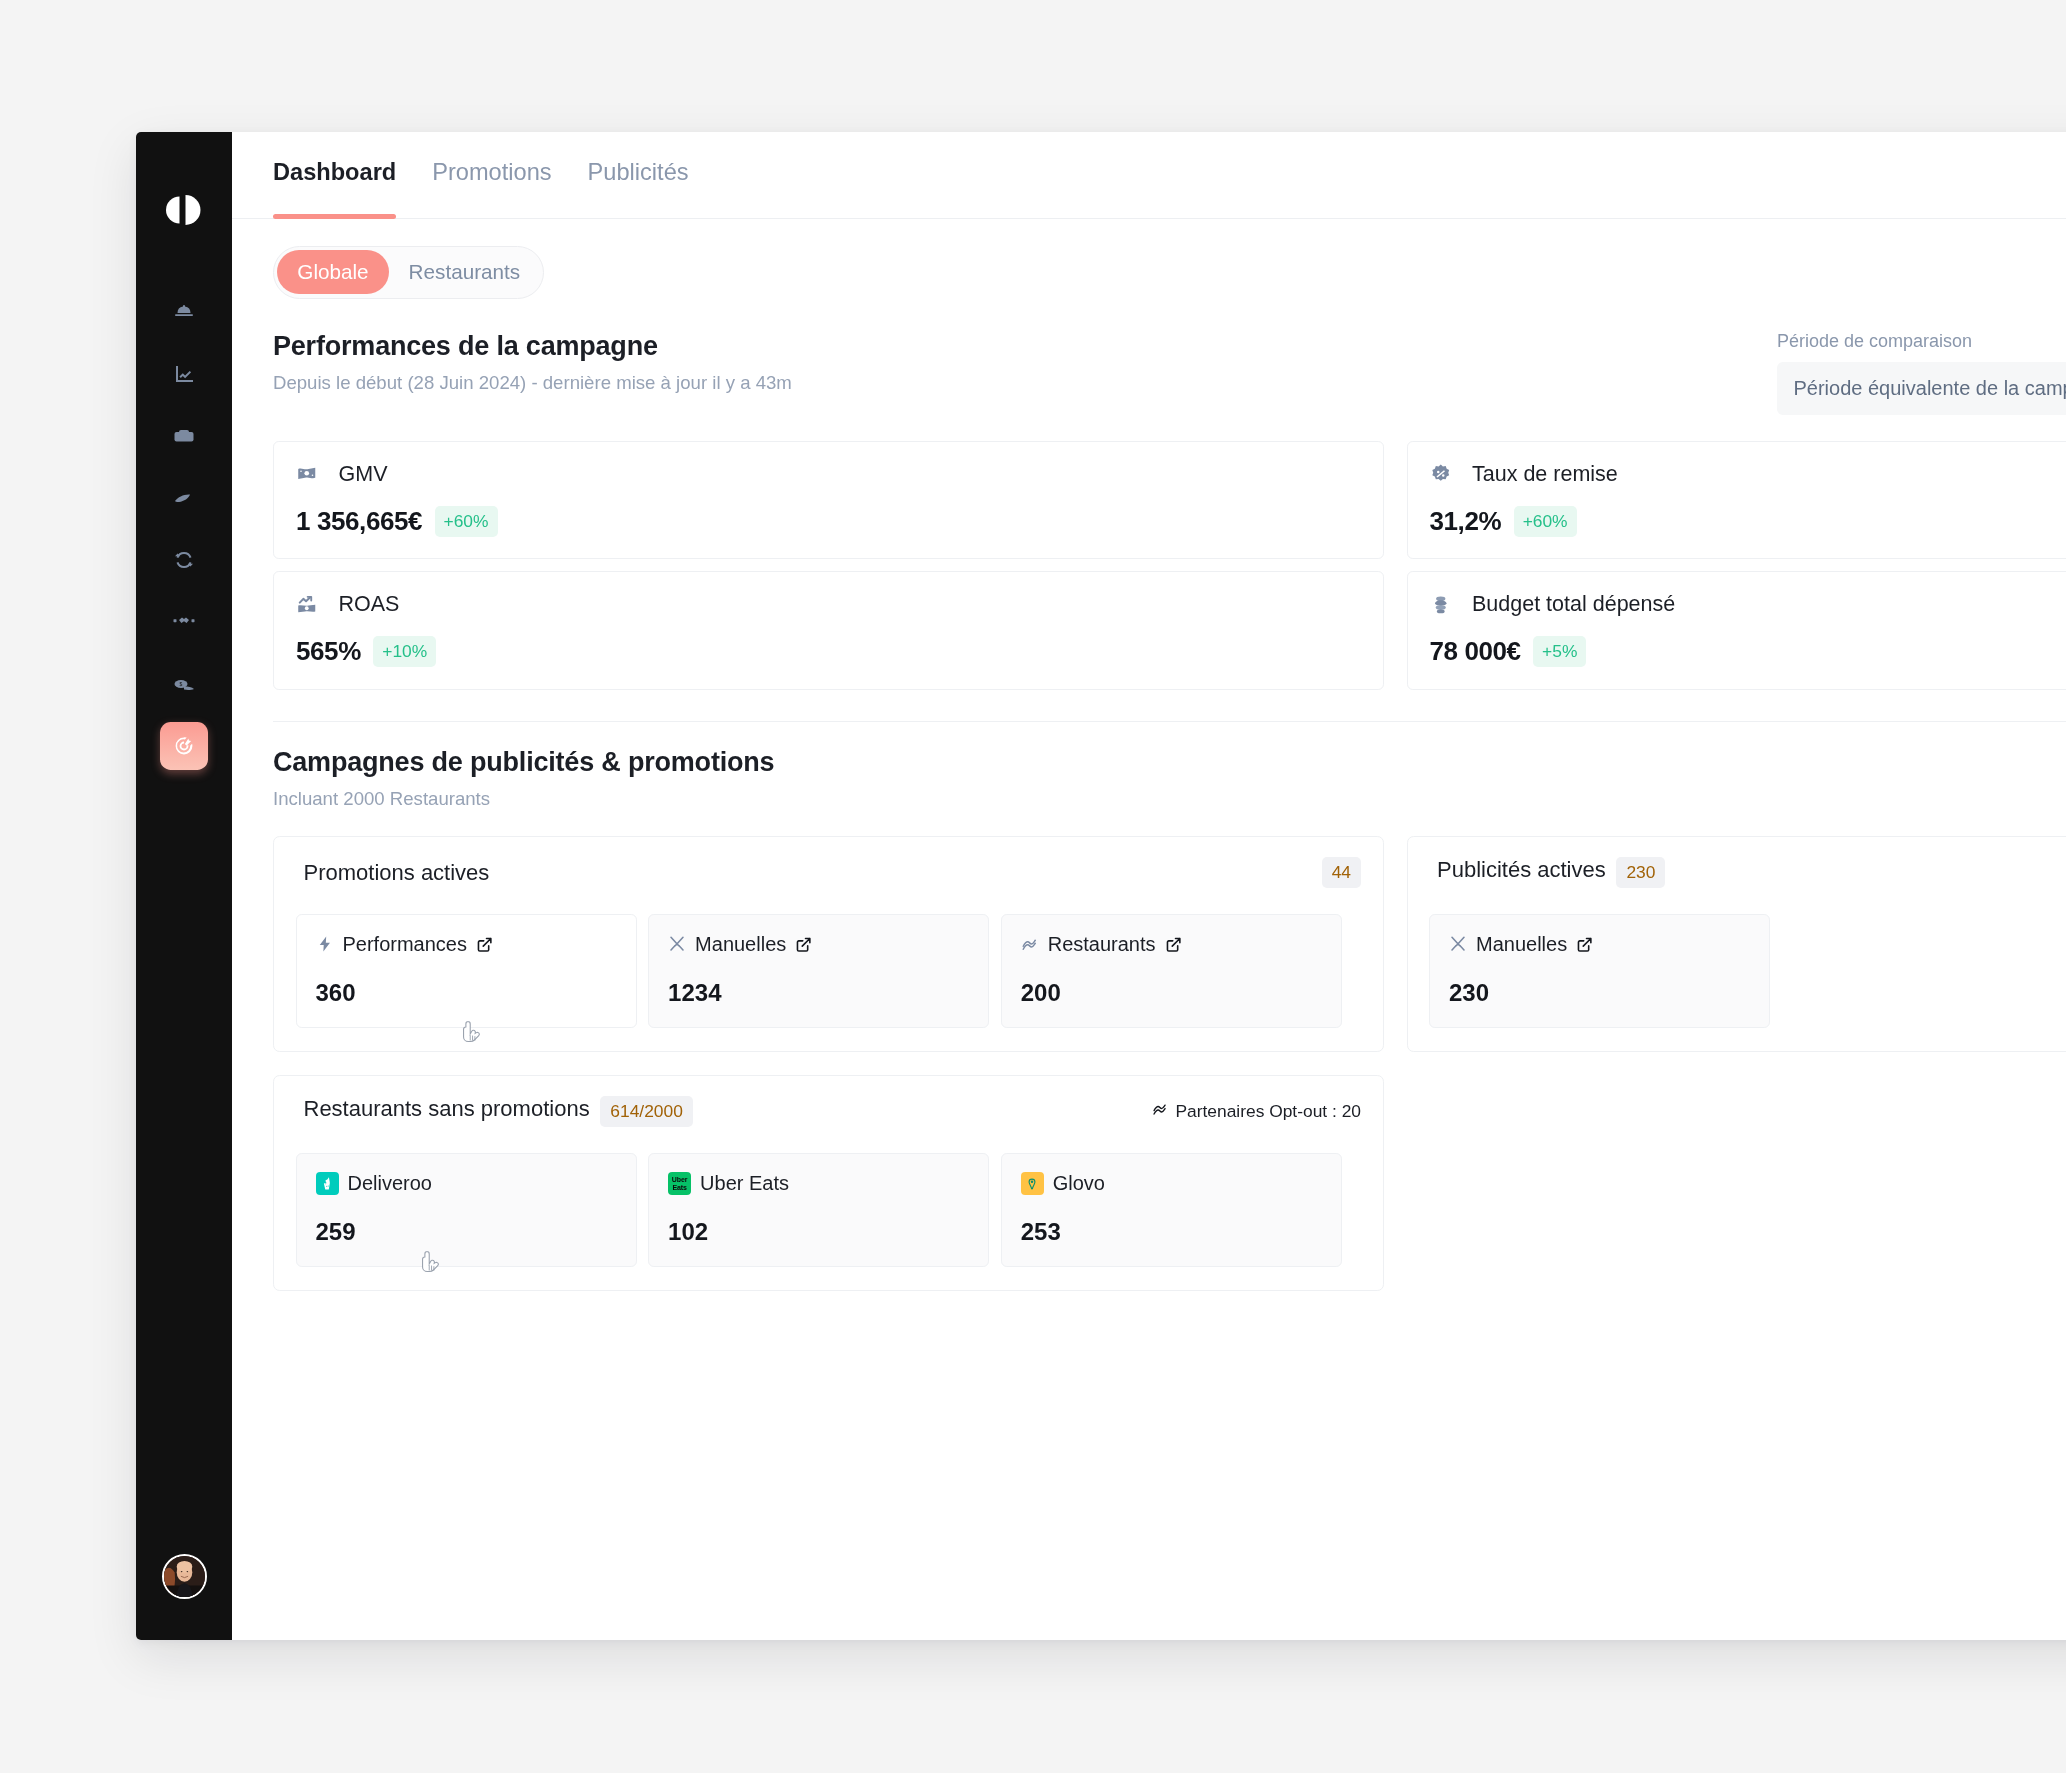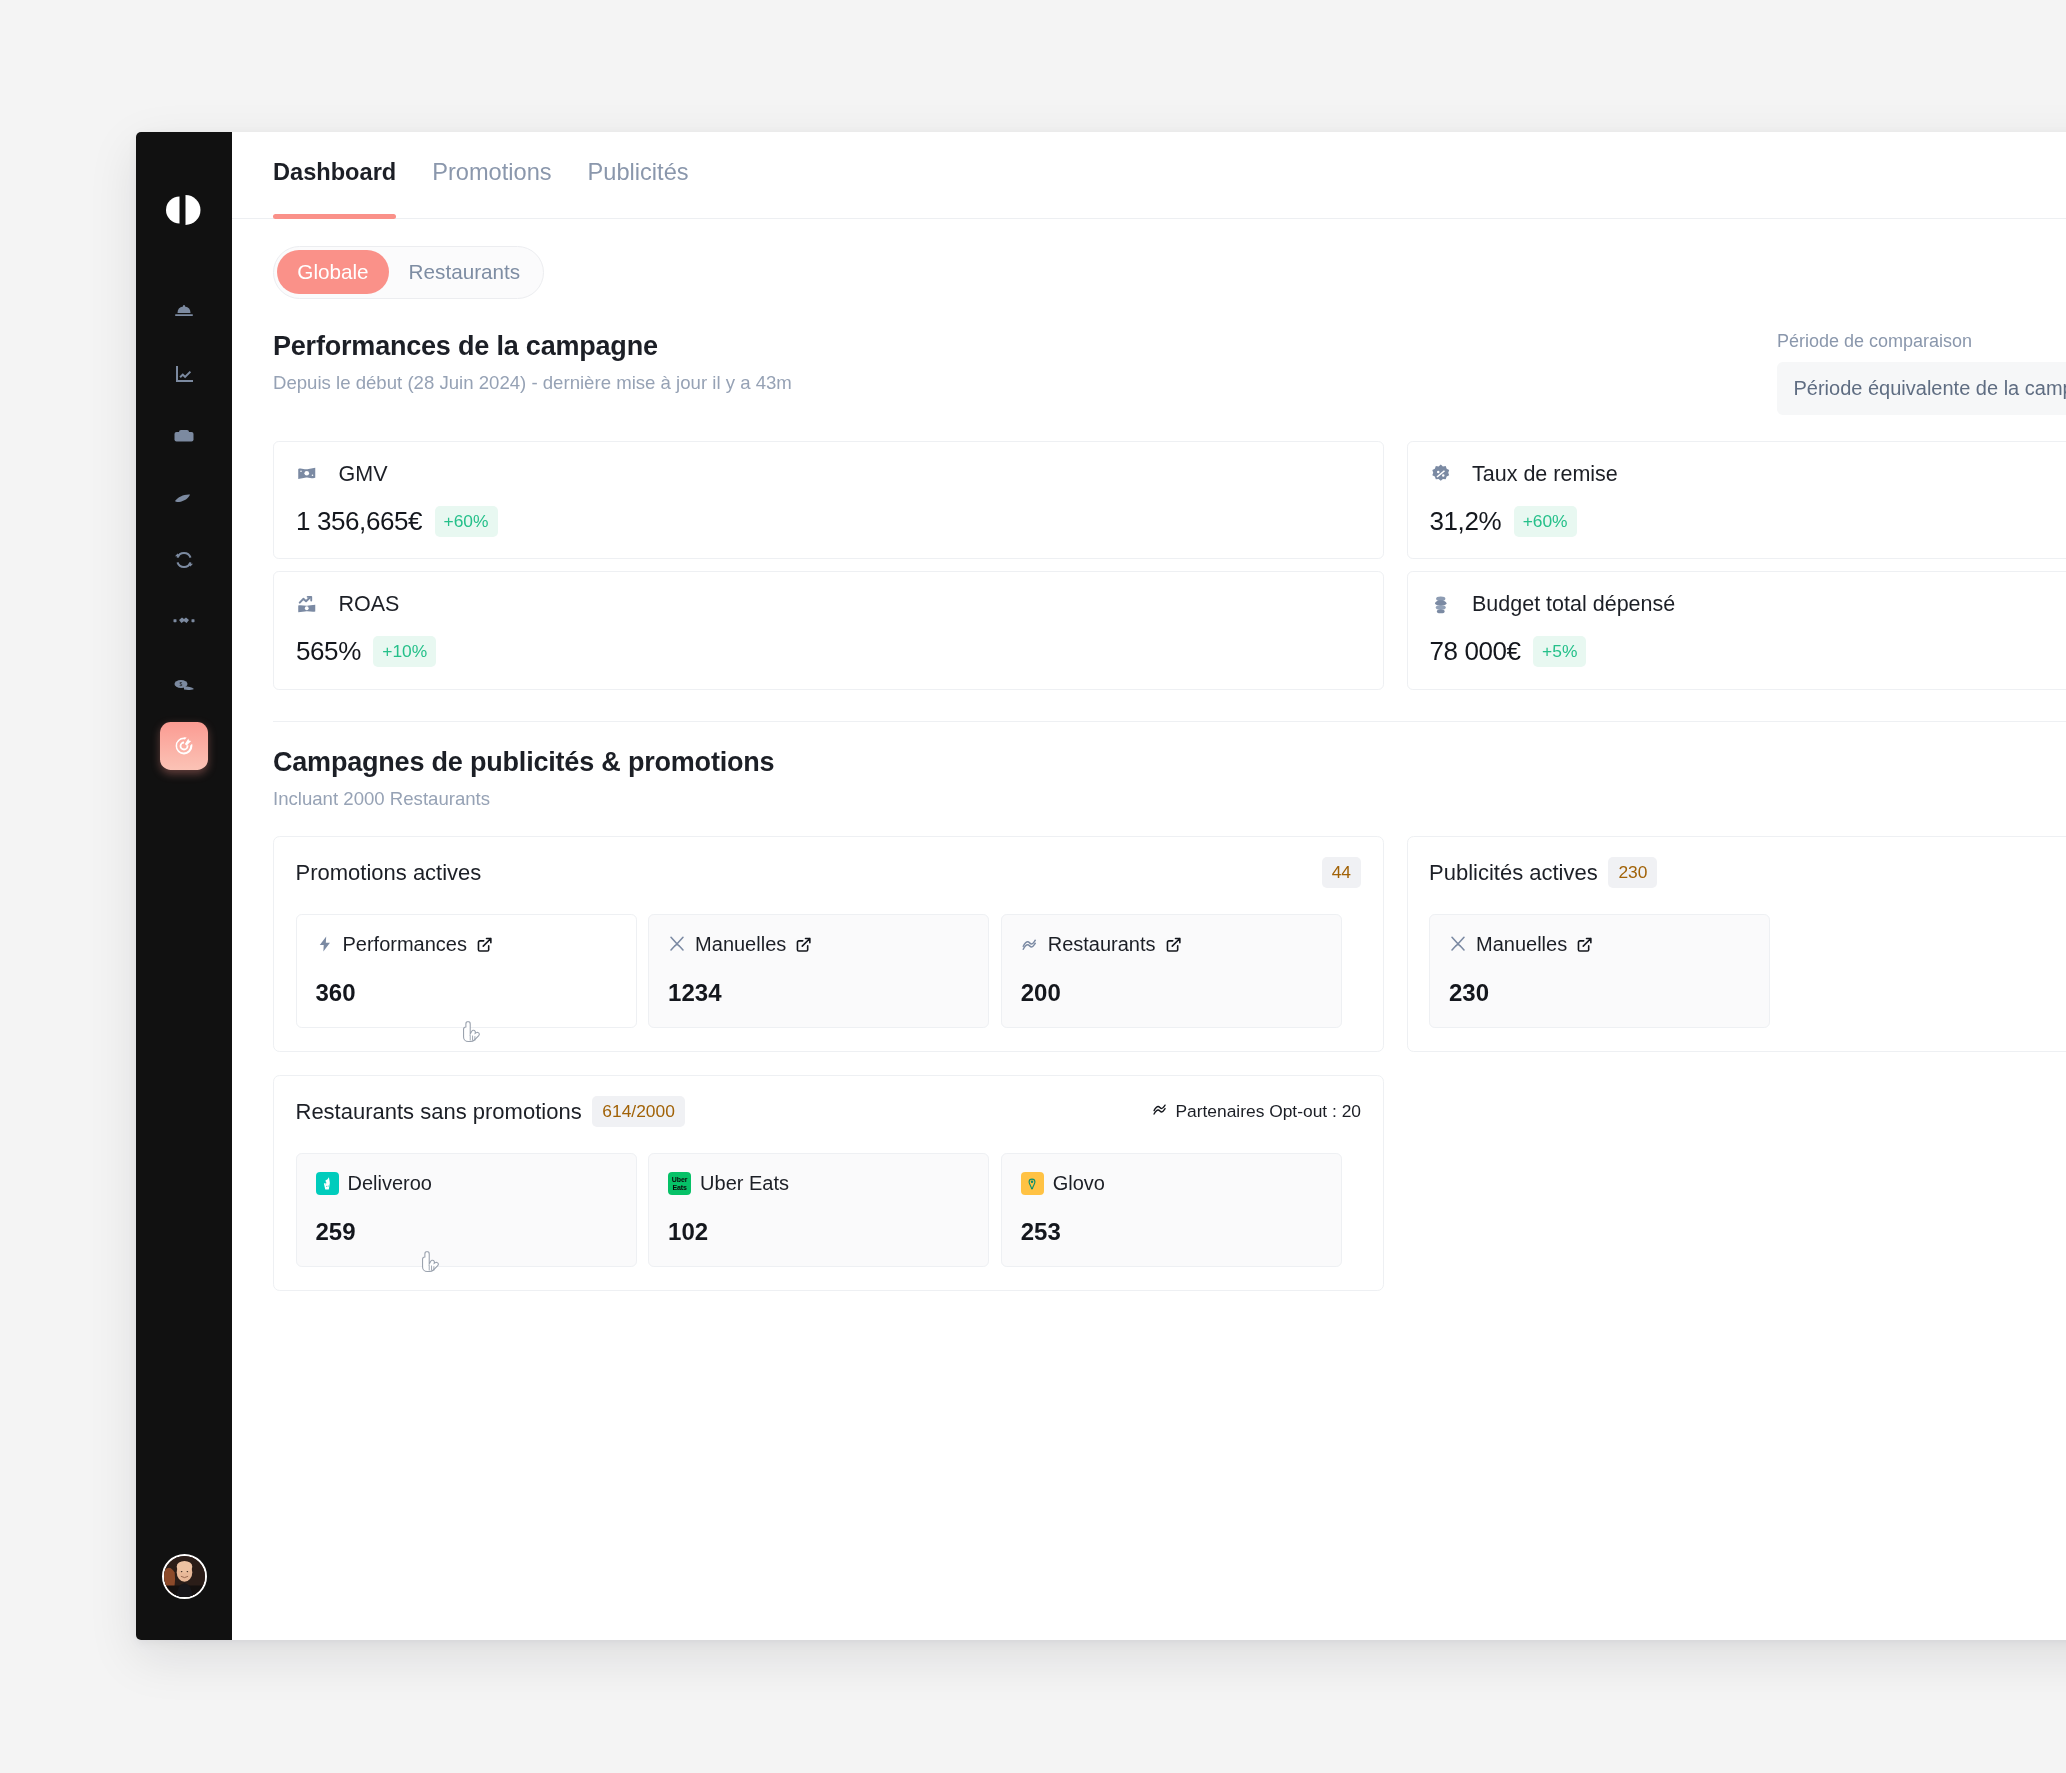--- a/index.html
+++ b/index.html
@@ -151,21 +151,21 @@
     border-radius: 5.8px;
     padding: 20px 22px 21.5px 22px;
     background: #fff;
     position: relative;
   }
   .kpi + .kpi { }
   .kpi-row2 { margin-top: 12.4px; }
   .kpi-head { display: flex; align-items: center; gap: 21px; }
   .kpi-label { font-size: 21.5px; color: #1c1f26; }
   .kpi-val-row { display: flex; align-items: center; gap: 12.4px; margin-top: 19px; }
-  .kpi-value { font-size: 26px; font-weight: normal; color: #14171d; letter-spacing: -0.4px; white-space: nowrap; text-align: center; }
+  .kpi-value { font-size: 26px; font-weight: bold; color: #14171d; letter-spacing: -0.4px; white-space: nowrap; text-align: center; }
   .delta {
     font-size: 17.4px;
     color: #25c08a;
     background: #e8f8f1;
     border-radius: 5px;
     padding: 5px 9px;
     white-space: nowrap;
   }
 
   .divider { height: 1.2px; background: #eef0f3; margin-top: 31px; }
@@ -176,21 +176,21 @@
     grid-template-columns: 1fr 1fr;
     gap: 23px;
   }
   .panel {
     border: 1.2px solid #eef0f3;
     border-radius: 6.6px;
     padding: 20px 21.5px 23px 21.5px;
     background: #fff;
   }
   .panel-head { display: flex; align-items: center; justify-content: space-between; }
-  .panel-title-wrap { display: flex; align-items: center; gap: 10.7px; }
+  .panel-title-wrap { display: flex; gap: 10.7px; margin-left: 8px; }
   .panel-title { font-size: 22px; color: #1c1f26; }
   .count-badge {
     font-size: 17.4px; color: #a16207;
     background: #f0f1f4; border-radius: 5px;
     padding: 5px 10px;
   }
   .optout { font-size: 17.4px; color: #1c1f26; display: flex; align-items: center; gap: 6.6px; }
 
   .tiles { margin-top: 26px; display: flex; gap: 11.6px; }
   .tile {

